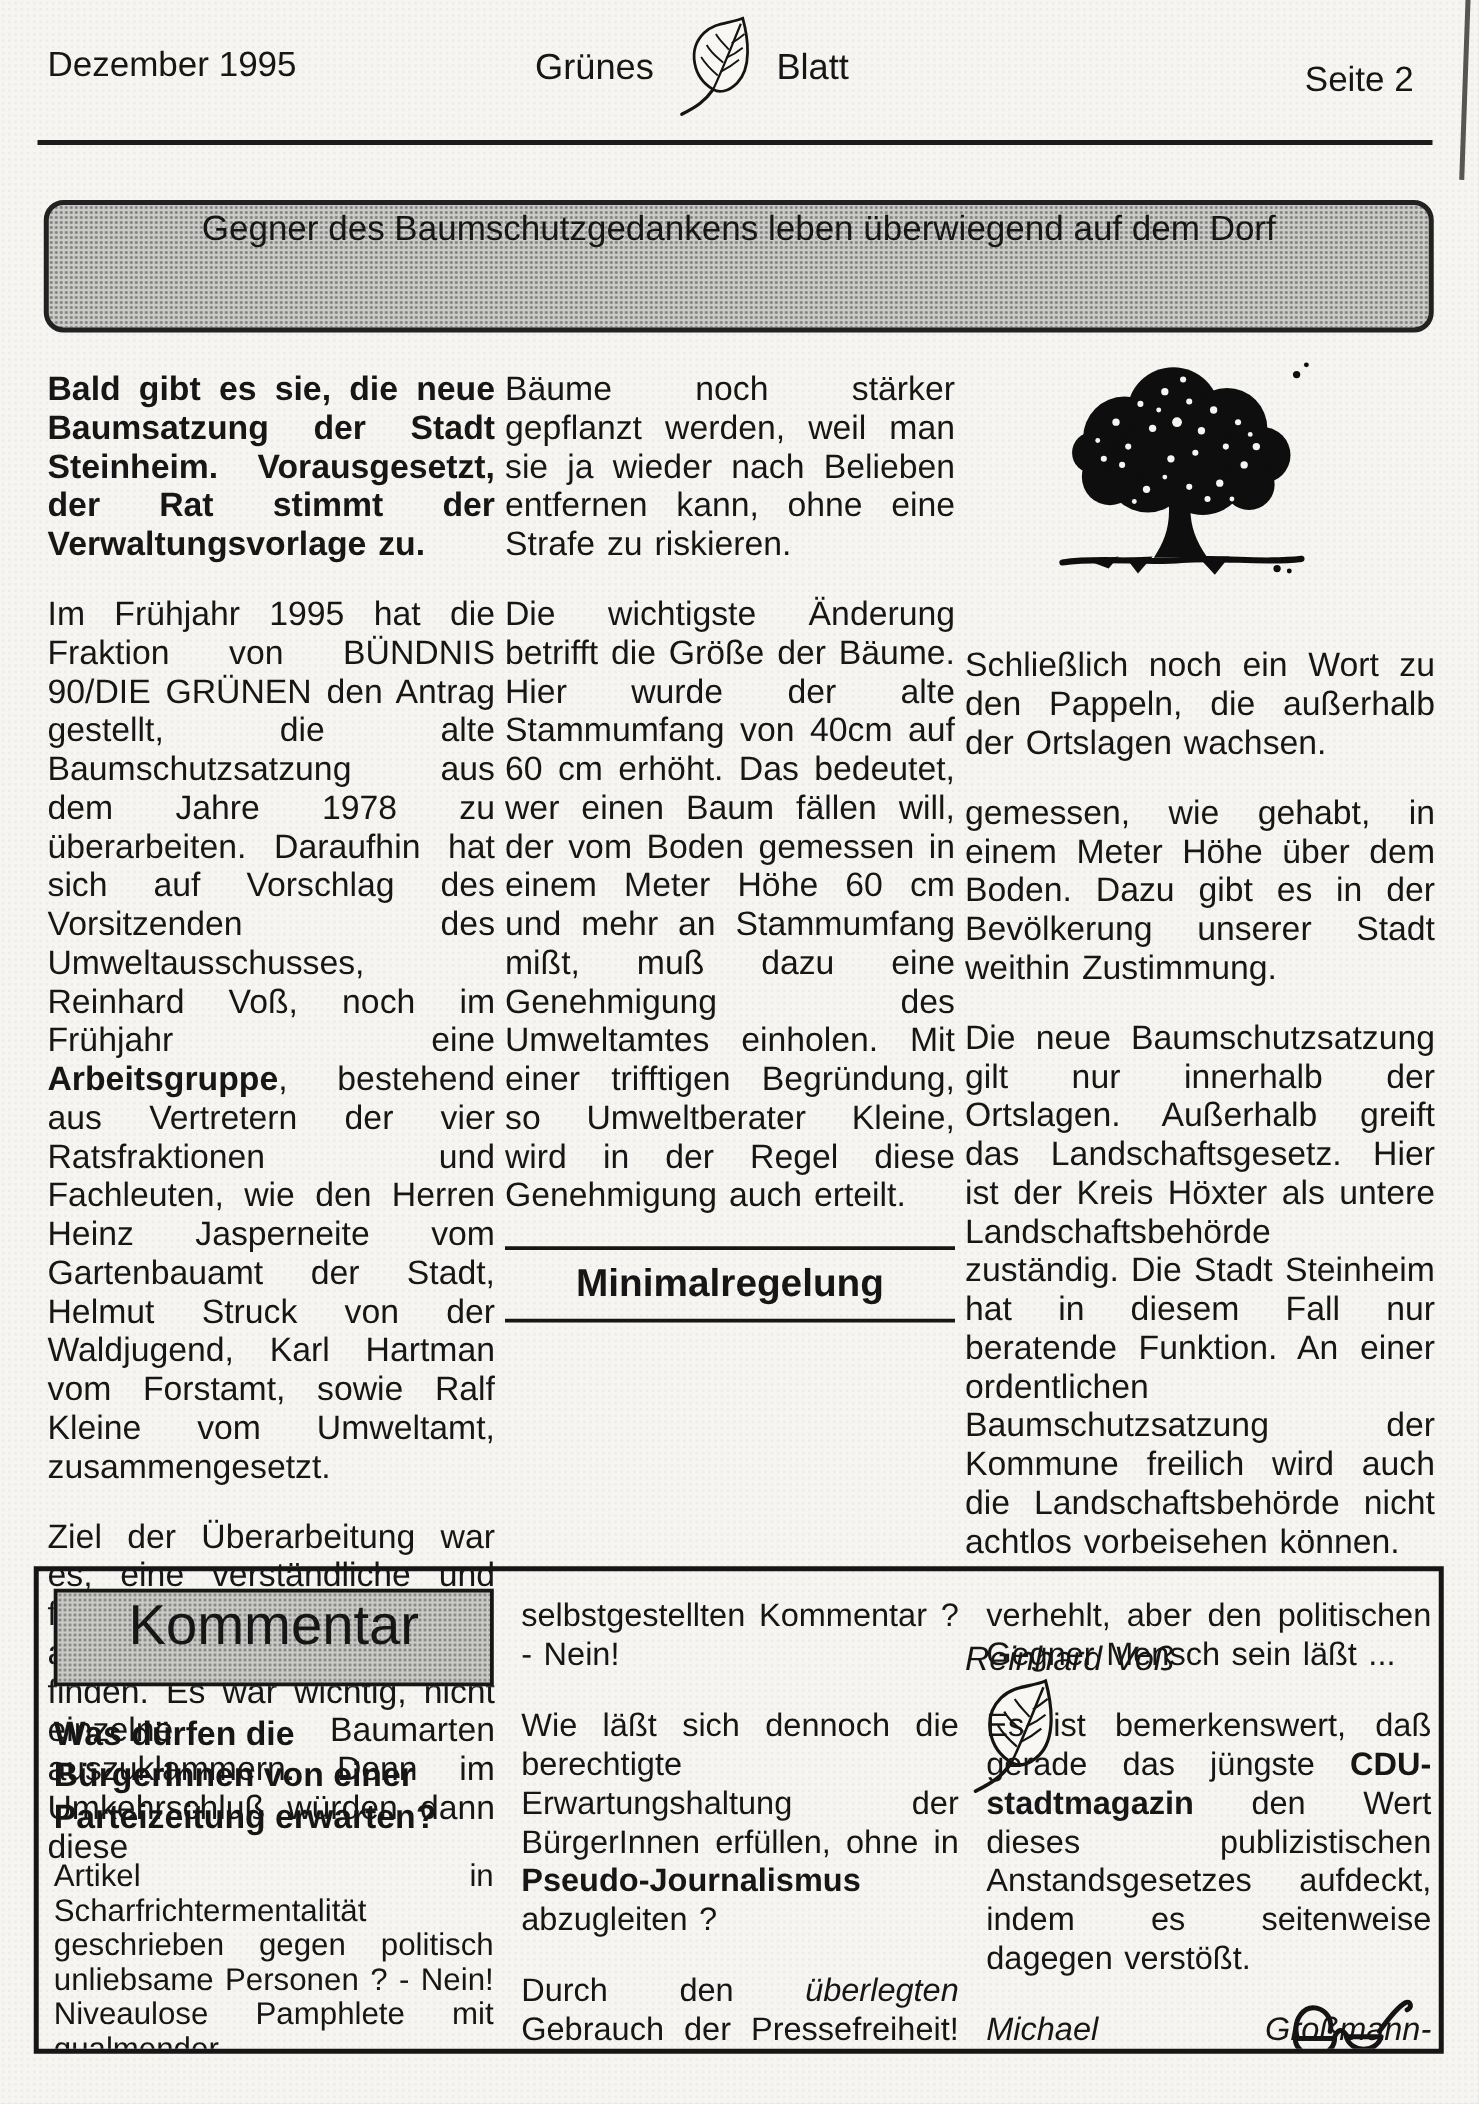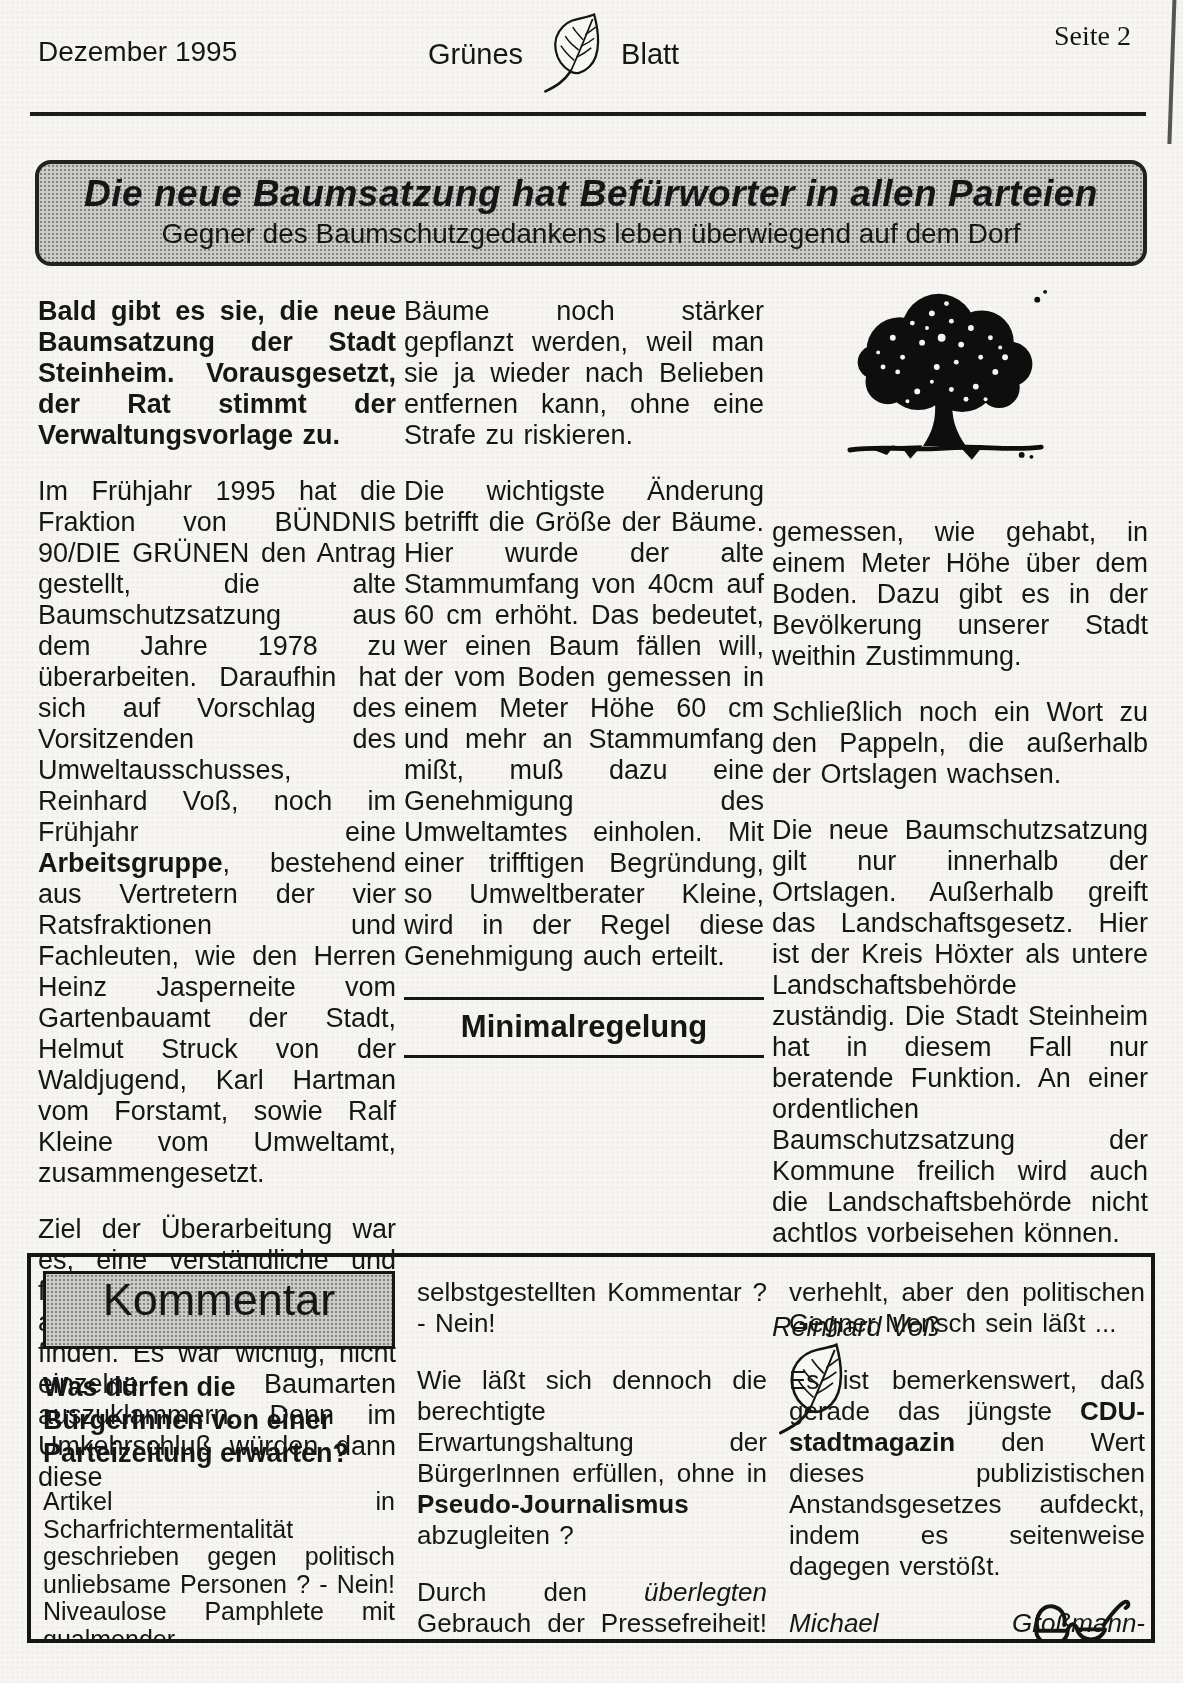--- a/index.html
+++ b/index.html
@@ -12,21 +12,21 @@
   }
   .halftone{
     background-color:#cbcbc8;
     background-image:radial-gradient(circle, rgba(60,60,60,0.5) 1px, rgba(0,0,0,0) 1.35px);
     background-size:4px 4px;
   }
   
   .hdr-date{position:absolute;left:38px;top:36px;font-size:28px;}
   .masthead{position:absolute;left:428px;top:8px;height:92px;display:flex;align-items:center;gap:15px;}
   .masthead span{font-size:29px;}
-  .hdr-page{position:absolute;right:52px;top:20px;font-size:28px;font-family:Liberation Serif, serif;}
+  .hdr-page{position:absolute;right:52px;top:48px;font-size:28px;}
   .hdr-rule{position:absolute;left:30px;top:112px;width:1116px;height:4px;background:#1c1c1c;}
   .scan-streak{position:absolute;right:9px;top:-6px;width:4px;height:150px;background:#2e2e2e;transform:rotate(2deg);opacity:.8;}
   
   .lead{position:absolute;left:35px;top:160px;width:1112px;height:106px;border:4px solid #222;
         border-radius:16px;text-align:center;box-sizing:border-box;}
   .lead h1{margin:9px 10px 0;font-size:37px;font-style:italic;font-weight:bold;letter-spacing:.5px;}
   .lead h2{margin:3px 10px 0;font-size:28px;font-weight:normal;}
   
   .col{position:absolute;top:296px;font-size:27px;line-height:31px;text-align:justify;word-spacing:2px;}
   .col p{margin:0 0 25px 0;}
@@ -69,21 +69,20 @@
       <path d="M44,79 C54,58 64,32 74,8" fill="none" stroke="#141414" stroke-width="2.4"></path>
       <path d="M49,64 C42,58 36,52 31,44 M55,50 C48,44 42,40 37,31 M61,36 C56,30 51,26 47,19 M52,60 C60,56 66,52 72,47 M58,45 C65,42 70,39 76,34 M64,29 C69,26 73,23 78,19" fill="none" stroke="#141414" stroke-width="2"></path>
     </svg>
     <span>Blatt</span>
   </div>
   <div class="hdr-page">Seite 2</div>
   <div class="hdr-rule"></div>
   <div class="scan-streak"></div>
 
   <section class="lead halftone">
-    <h1>Die neue Baumsatzung hat Befürworter in allen Parteien</h1>
     <h2>Gegner des Baumschutzgedankens leben überwiegend auf dem Dorf</h2>
   </section>
 
   <div class="col c1">
     <p class="intro">Bald gibt es sie, die neue Baumsatzung der Stadt Steinheim. Vorausgesetzt, der Rat stimmt der Verwaltungsvorlage zu.</p>
     <p><span>Im Frühjahr 1995 hat die Fraktion von BÜNDNIS 90/DIE GRÜNEN den Antrag gestellt, die alte Baumschutzsatzung aus dem Jahre 1978 zu überarbeiten. Daraufhin hat sich auf Vorschlag des Vorsitzenden des Umweltausschusses, Reinhard Voß, noch im Frühjahr eine </span><b>Arbeitsgruppe</b><span>, bestehend aus Vertretern der vier Ratsfraktionen und Fachleuten, wie den Herren Heinz Jasperneite vom Gartenbauamt der Stadt, Helmut Struck von der Waldjugend, Karl Hartman vom Forstamt, sowie Ralf Kleine vom Umweltamt, zusammengesetzt.</span></p>
     <p>Ziel der Überarbeitung war es, eine verständliche und für alle BürgerInnen akzeptabele Lösung zu finden. Es war wichtig, nicht einzelne Baumarten auszuklammern. Denn im Umkehrschluß würden dann diese</p>
   </div>
 
   <div class="col c2">
@@ -141,22 +140,22 @@
           <circle cx="155" cy="90" r="3"></circle>
         <circle cx="65" cy="120" r="2"></circle>
           <circle cx="125" cy="118" r="2.5"></circle>
           <circle cx="145" cy="118" r="2"></circle>
         <circle cx="35" cy="70" r="2"></circle>
           <circle cx="105" cy="20" r="2.5"></circle>
           <circle cx="85" cy="45" r="2"></circle>
           <circle cx="160" cy="65" r="2"></circle>
       </g>
     </svg>
+    <p>Schließlich noch ein Wort zu den Pappeln, die außerhalb der Ortslagen wachsen.</p>
     <p>gemessen, wie gehabt, in einem Meter Höhe über dem Boden. Dazu gibt es in der Bevölkerung unserer Stadt weithin Zustimmung.</p>
-    <p>Schließlich noch ein Wort zu den Pappeln, die außerhalb der Ortslagen wachsen.</p>
     <p>Die neue Baumschutzsatzung gilt nur innerhalb der Ortslagen. Außerhalb greift das Landschaftsgesetz. Hier ist der Kreis Höxter als untere Landschaftsbehörde zuständig. Die Stadt Steinheim hat in diesem Fall nur beratende Funktion. An einer ordentlichen Baumschutzsatzung der Kommune freilich wird auch die Landschaftsbehörde nicht achtlos vorbeisehen können.</p>
     <div class="sigrow">
       <span class="sig">Reinhard Voß</span>
       <svg viewBox="0 0 92 112" width="78" height="95">
         <path d="M10,106 C26,98 35,92 44,79" fill="none" stroke="#141414" stroke-width="3.5" stroke-linecap="round"></path>
         <path d="M44,79 C22,66 16,36 34,18 C46,6 62,8 76,2 C82,24 86,56 70,72 C60,82 50,83 44,79 Z" fill="#f8f7f4" stroke="#141414" stroke-width="3"></path>
         <path d="M44,79 C54,58 64,32 74,8" fill="none" stroke="#141414" stroke-width="2.4"></path>
         <path d="M49,64 C42,58 36,52 31,44 M55,50 C48,44 42,40 37,31 M61,36 C56,30 51,26 47,19 M52,60 C60,56 66,52 72,47 M58,45 C65,42 70,39 76,34 M64,29 C69,26 73,23 78,19" fill="none" stroke="#141414" stroke-width="2"></path>
       </svg>
     </div>

